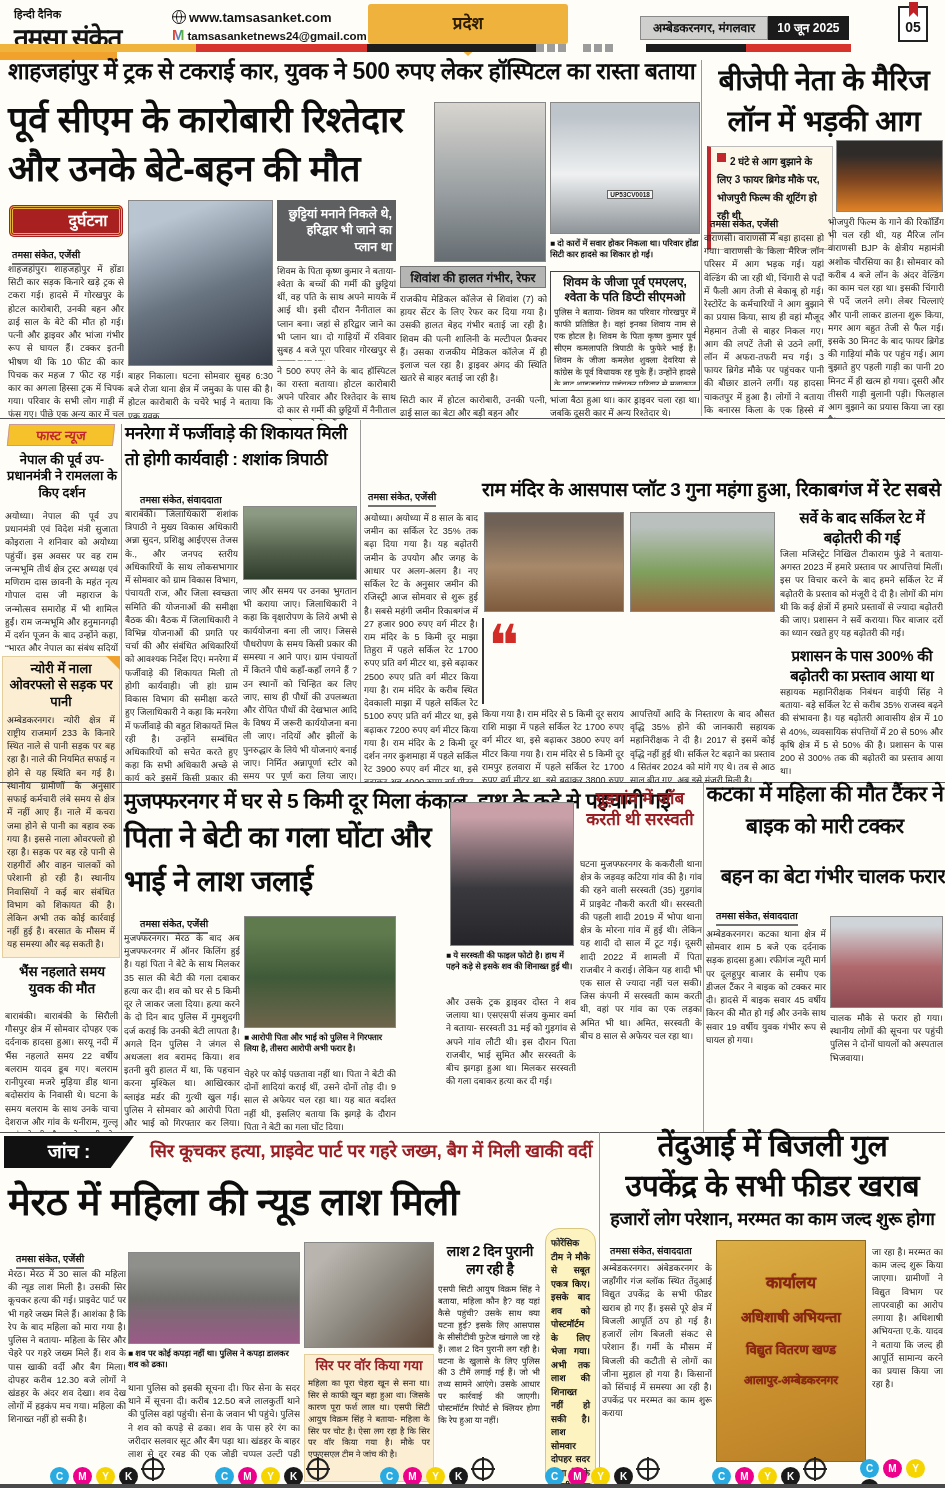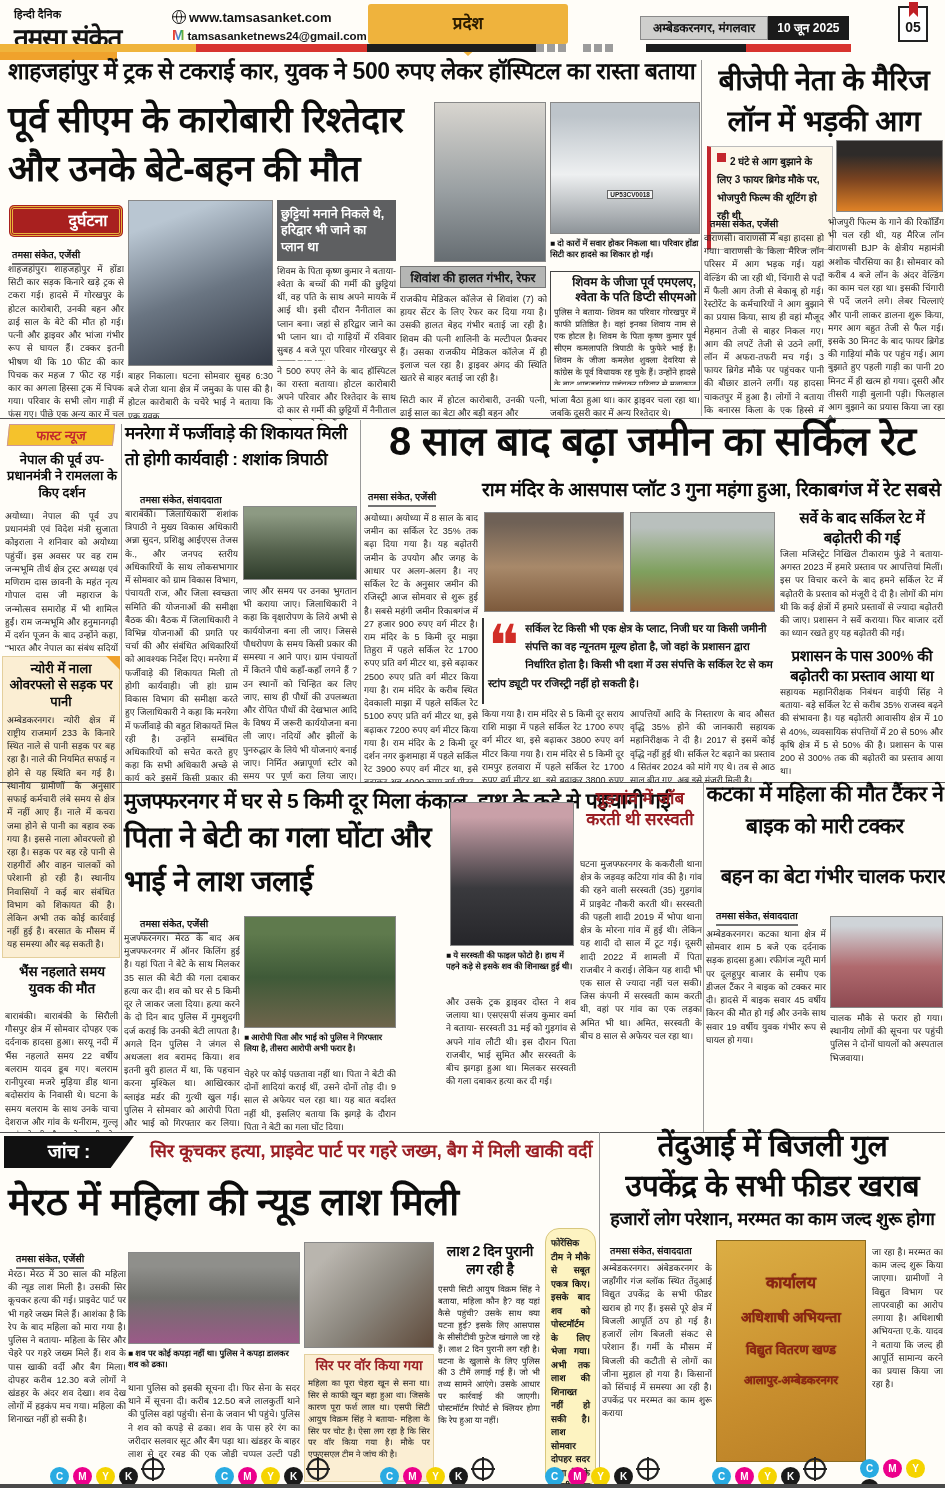--- a/index.html
+++ b/index.html
@@ -7,21 +7,21 @@
         font-family:"Liberation Sans","DejaVu Sans",sans-serif;color:#141414;}
   .abs{position:absolute;box-sizing:border-box;}
   .b{font-size:9px;line-height:1.47;text-align:justify;overflow:hidden;color:#1c1c1c;}
   .b2{font-size:8.4px;line-height:1.42;text-align:justify;overflow:hidden;color:#1c1c1c;}
   .hl{font-weight:bold;color:#0d0d0d;letter-spacing:-0.3px;}
   .byline{font-size:9.5px;font-weight:bold;border-bottom:2px solid #737373;padding-bottom:2px;display:inline-block;white-space:nowrap;}
   .cap{font-size:8.3px;font-weight:bold;line-height:1.35;text-align:left;overflow:hidden;}
   .cap::before{content:"■ ";color:#111;}
   .ph{overflow:hidden;border:1px solid #888;}
   .graybar{background:#b5b6b4;font-weight:bold;text-align:center;font-size:12px;line-height:22px;border:1px solid #777;}
-  .graybox{background:#5e5f61;color:#fff;font-weight:bold;text-align:left;font-size:12.5px;line-height:1.3;padding:6px 4px;}
+  .graybox{background:#5e5f61;color:#fff;font-weight:bold;text-align:right;font-size:12.5px;line-height:1.3;padding:6px 4px;}
   .beige{background:#fbeed3;}
   .tag{background:#a8201f;border:3px double #e8b33b;color:#fff;font-weight:bold;text-align:center;font-size:16px;line-height:24px;border-radius:4px;box-shadow:0 0 0 1px #a8201f;}
   .fnlabel{background:#f5c22c;color:#c3272e;font-weight:bold;font-size:13px;text-align:center;line-height:22px;transform:skewX(-6deg);border:1px solid #c99;}
   .fntitle{font-weight:bold;font-size:12.5px;text-align:center;line-height:1.25;color:#0d0d0d;}
   .subred{font-weight:bold;color:#9a1f24;text-align:center;line-height:1.25;}
   .vr{background:#9a9a9a;width:1px;}
   .hr{background:#555;height:1px;}
   .qmark{color:#d12d26;font-size:58px;line-height:0.9;font-family:"DejaVu Serif",serif;}
   .quoteText{font-size:10.5px;font-weight:bold;line-height:1.45;text-align:justify;}
   .stripe-seg{height:8px;display:inline-block;vertical-align:top;}
@@ -93,21 +93,21 @@
     <div class="b" style="margin-top:4px;height:96px;">शिवम के पिता कृष्ण कुमार ने बताया- श्वेता के बच्चों की गर्मी की छुट्टियां थीं, वह पति के साथ अपने मायके में आई थी। इसी दौरान नैनीताल का प्लान बना। जहां से हरिद्वार जाने का भी प्लान था। दो गाड़ियों में रविवार सुबह 4 बजे पूरा परिवार गोरखपुर से रवाना हुआ था।</div>
     <div class="b" style="margin-top:4px;height:56px;">ने 500 रुपए लेने के बाद हॉस्पिटल का रास्ता बताया। होटल कारोबारी अपने परिवार और रिश्तेदार के साथ दो कार से गर्मी की छुट्टियों में नैनीताल घूमने जा रहे थे। होंडा</div>
   </div>
 
   <div class="abs graybar" style="left:400px;top:266px;width:146px;height:22px;">शिवांश की हालत गंभीर, रेफर</div>
   <div class="abs b" style="left:400px;top:293px;width:147px;height:98px;">राजकीय मेडिकल कॉलेज से शिवांश (7) को हायर सेंटर के लिए रेफर कर दिया गया है। उसकी हालत बेहद गंभीर बताई जा रही है। शिवम की पत्नी शालिनी के मल्टीपल फ्रैक्चर हैं। उसका राजकीय मेडिकल कॉलेज में ही इलाज चल रहा है। ड्राइवर अंगद की स्थिति खतरे से बाहर बताई जा रही है।</div>
   <div class="abs b" style="left:400px;top:394px;width:147px;height:26px;">सिटी कार में होटल कारोबारी, उनकी पत्नी, ढाई साल का बेटा और बड़ी बहन और</div>
 
   <div class="abs cap" style="left:550px;top:238px;width:150px;height:30px;">दो कारों में सवार होकर निकला था। परिवार होंडा सिटी कार हादसे का शिकार हो गई।</div>
   <div class="abs" style="left:550px;top:271px;width:150px;height:120px;border:1px solid #444;padding:3px;">
-    <div style="font-size:12px;font-weight:bold;text-align:right;line-height:1.25;">शिवम के जीजा पूर्व एमएलए, श्वेता के पति डिप्टी सीएमओ</div>
+    <div style="font-size:12px;font-weight:bold;text-align:center;line-height:1.25;">शिवम के जीजा पूर्व एमएलए, श्वेता के पति डिप्टी सीएमओ</div>
     <div class="b2" style="margin-top:2px;height:78px;">पुलिस ने बताया- शिवम का परिवार गोरखपुर में काफी प्रतिष्ठित है। वहां इनका शिवाय नाम से एक होटल है। शिवम के पिता कृष्ण कुमार पूर्व सीएम कमलापति त्रिपाठी के फुफेरे भाई हैं। शिवम के जीजा कमलेश शुक्ला देवरिया से कांग्रेस के पूर्व विधायक रह चुके हैं। उन्होंने हादसे के बाद शाहजहांपुर पहुंचकर परिवार से मुलाकात की। वहीं बहन श्वेता के पति डॉ. नीरज द्विवेदी गोरखपुर में डिप्टी सीएमओ हैं।</div>
   </div>
   <div class="abs b" style="left:550px;top:394px;width:150px;height:26px;">भांजा बैठा हुआ था। कार ड्राइवर चला रहा था। जबकि दूसरी कार में अन्य रिश्तेदार थे।</div>
 
   <div class="abs vr" style="left:701px;top:60px;height:356px;"></div>
   <div class="abs hl" style="left:704px;top:60px;width:240px;font-size:29px;line-height:1.4;text-align:center;">बीजेपी नेता के मैरिज लॉन में भड़की आग</div>
   <div class="abs" style="left:707px;top:146px;width:126px;height:104px;background:#fdf7ea;border:1px solid #bbb;border-left:4px solid #c3272e;padding:4px 4px 4px 6px;">
     <span style="float:left;width:9px;height:9px;background:#c3272e;margin:2px 4px 0 0;"></span>
     <span style="font-size:10px;font-weight:bold;line-height:1.4;">2 घंटे से आग बुझाने के लिए 3 फायर ब्रिगेड मौके पर, भोजपुरी फिल्म की शूटिंग हो रही थी</span>
   </div>
@@ -130,29 +130,27 @@
   <div class="abs b" style="left:5px;top:1010px;width:113px;height:122px;">बाराबंकी। बाराबंकी के सिरौली गौसपुर क्षेत्र में सोमवार दोपहर एक दर्दनाक हादसा हुआ। सरयू नदी में भैंस नहलाते समय 22 वर्षीय बलराम यादव डूब गए। बलराम रानीपुरवा मजरे मुड़िया डीह थाना बदोसरांय के निवासी थे। घटना के समय बलराम के साथ उनके चाचा देशराज और गांव के धनीराम, गुल्लू व कुंवारे भी मौजूद थे। सभी लोग भैंस नहला रहे थे। इसी दौरान बलराम नदी के गहरे पानी में चले गए।</div>
   <div class="abs vr" style="left:121px;top:424px;height:706px;"></div>
 
   <div class="abs hl" style="left:125px;top:421px;width:233px;font-size:17px;line-height:1.5;">मनरेगा में फर्जीवाड़े की शिकायत मिली तो होगी कार्यवाही : शशांक त्रिपाठी</div>
   <div class="abs" style="left:140px;top:489px;"><span class="byline">तमसा संकेत, संवाददाता</span></div>
   <div class="abs ph" style="left:243px;top:506px;width:114px;height:74px;background:linear-gradient(180deg,#8d9a83 10%,#55624d 60%,#2f3d2c);"></div>
   <div class="abs b" style="left:125px;top:508px;width:113px;height:274px;">बाराबंकी। जिलाधिकारी शशांक त्रिपाठी ने मुख्य विकास अधिकारी अन्ना सुदन, प्रशिक्षु आईएएस तेजस के., और जनपद स्तरीय अधिकारियों के साथ लोकसभागार में सोमवार को ग्राम विकास विभाग, पंचायती राज, और जिला स्वच्छता समिति की योजनाओं की समीक्षा बैठक की। बैठक में जिलाधिकारी ने विभिन्न योजनाओं की प्रगति पर चर्चा की और संबंधित अधिकारियों को आवश्यक निर्देश दिए। मनरेगा में फर्जीवाड़े की शिकायत मिली तो होगी कार्यवाही। जी हां! ग्राम विकास विभाग की समीक्षा करते हुए जिलाधिकारी ने कहा कि मनरेगा में फर्जीवाड़े की बहुत शिकायतें मिल रही है। उन्होंने सम्बंधित अधिकारियों को सचेत करते हुए कहा कि सभी अधिकारी अच्छे से कार्य करे इसमें किसी प्रकार की शिकायत मिलती है तो सम्बंधित पर कड़ी कार्यवाही की जाएगी। जितने लोग कार्य कर उनकी ही हजारी भरी</div>
   <div class="abs b" style="left:243px;top:585px;width:114px;height:196px;">जाए और समय पर उनका भुगतान भी कराया जाए। जिलाधिकारी ने कहा कि वृक्षारोपण के लिये अभी से कार्ययोजना बना ली जाए। जिससे पौधरोपण के समय किसी प्रकार की समस्या न आने पाए। ग्राम पंचायतों में कितने पौधे कहाँ-कहाँ लगने हैं ? उन स्थानों को चिन्हित कर लिए जाए, साथ ही पौधों की उपलब्धता और रोपित पौधों की देखभाल आदि के विषय में जरूरी कार्ययोजना बना ली जाए। नदियों और झीलों के पुनरुद्धार के लिये भी योजनाएं बनाई जाए। निर्मित अन्नापूर्णा स्टोर को समय पर पूर्ण करा लिया जाए। इसके अलावा प्रधानमंत्री ग्राम सड़क योजना, राष्ट्रीय ग्रामीण आजीविका मिशन (एनआरएलएम), इंदिरा आवास योजना आदि के कार्यों को प्राथमिकता के पूर्ण किया जाए।</div>
   <div class="abs vr" style="left:360px;top:420px;height:362px;"></div>
 
-  <div class="abs hl" style="left:362px;top:416px;width:581px;font-size:40px;line-height:1.25;text-align:center;white-space:nowrap;">8 साल बाद बढ़ा जमीन का सर्किल रेट</div>
   <div class="abs" style="left:368px;top:486px;"><span class="byline">तमसा संकेत, एजेंसी</span></div>
   <div class="abs hl" style="left:482px;top:478px;width:460px;font-size:19px;line-height:1.3;white-space:nowrap;">राम मंदिर के आसपास प्लॉट 3 गुना महंगा हुआ, रिकाबगंज में रेट सबसे हाई</div>
   <div class="abs b" style="left:364px;top:512px;width:114px;height:270px;">अयोध्या। अयोध्या में 8 साल के बाद जमीन का सर्किल रेट 35% तक बढ़ा दिया गया है। यह बढ़ोतरी जमीन के उपयोग और जगह के आधार पर अलग-अलग है। नए सर्किल रेट के अनुसार जमीन की रजिस्ट्री आज सोमवार से शुरू हुई है। सबसे महंगी जमीन रिकाबगंज में 27 हजार 900 रुपए वर्ग मीटर है। राम मंदिर के 5 किमी दूर माझा तिहुरा में पहले सर्किल रेट 1700 रुपए प्रति वर्ग मीटर था, इसे बढ़ाकर 2500 रुपए प्रति वर्ग मीटर किया गया है। राम मंदिर के करीब स्थित देवकाली माझा में पहले सर्किल रेट 5100 रुपए प्रति वर्ग मीटर था, इसे बढ़ाकर 7200 रुपए वर्ग मीटर किया गया है। राम मंदिर के 2 किमी दूर दर्शन नगर कुशमाहा में पहले सर्किल रेट 3900 रुपए वर्ग मीटर था, इसे बढ़ाकर अब 4900 रुपए वर्ग मीटर</div>
   <div class="abs ph" style="left:484px;top:512px;width:140px;height:100px;background:linear-gradient(180deg,#6f6156 10%,#a8896a 55%,#7d5a3c);"></div>
   <div class="abs ph" style="left:630px;top:512px;width:145px;height:100px;background:linear-gradient(180deg,#b9c0bd 15%,#7fa05e 60%,#96683f);"></div>
   <div class="abs" style="left:482px;top:618px;width:293px;height:86px;border-left:2px solid #333;padding-left:4px;">
     <span class="qmark" style="float:left;margin:2px 6px 0 0;">❝</span>
-    <span class="quoteText">सर्किल रेट किसी भी एक क्षेत्र के प्लाट, निजी घर या किसी जमीनी संपत्ति का वह न्यूनतम मूल्य होता है, जो वहां के प्रशासन द्वारा निर्धारित होता है। किसी भी दशा में उस संपत्ति के सर्किल रेट से कम स्टांप ड्यूटी पर रजिस्ट्री नहीं हो सकती है।</span>
   </div>
   <div class="abs b" style="left:482px;top:708px;width:142px;height:74px;">किया गया है। राम मंदिर से 5 किमी दूर सराय राशि माझा में पहले सर्किल रेट 1700 रुपए वर्ग मीटर था, इसे बढ़ाकर 3800 रुपए वर्ग मीटर किया गया है। राम मंदिर से 5 किमी दूर रामपुर हलवारा में पहले सर्किल रेट 1700 रुपए वर्ग मीटर था, इसे बढ़ाकर 3800 रुपए वर्ग मीटर किया गया है।</div>
   <div class="abs b" style="left:630px;top:708px;width:145px;height:74px;">आपत्तियों आदि के निस्तारण के बाद औसत वृद्धि 35% होने की जानकारी सहायक महानिरीक्षक ने दी है। 2017 से इसमें कोई वृद्धि नहीं हुई थी। सर्किल रेट बढ़ाने का प्रस्ताव 4 सितंबर 2024 को मांगे गए थे। तब से आठ साल बीत गए, अब इसे मंजूरी मिली है।</div>
   <div class="abs hl" style="left:782px;top:508px;width:160px;font-size:15px;line-height:1.3;text-align:center;">सर्वे के बाद सर्किल रेट में बढ़ोतरी की गई</div>
   <div class="abs b" style="left:780px;top:548px;width:163px;height:94px;">जिला मजिस्ट्रेट निखिल टीकाराम फुंडे ने बताया- अगस्त 2023 में हमारे प्रस्ताव पर आपत्तियां मिलीं। इस पर विचार करने के बाद हमने सर्किल रेट में बढ़ोतरी के प्रस्ताव को मंजूरी दे दी है। लोगों की मांग थी कि कई क्षेत्रों में हमारे प्रस्तावों से ज्यादा बढ़ोतरी की जाए। प्रशासन ने सर्वे कराया। फिर बाजार दरों का ध्यान रखते हुए यह बढ़ोतरी की गई।</div>
   <div class="abs hl" style="left:782px;top:646px;width:160px;font-size:15px;line-height:1.3;text-align:center;">प्रशासन के पास 300% की बढ़ोतरी का प्रस्ताव आया था</div>
   <div class="abs b" style="left:780px;top:686px;width:163px;height:96px;">सहायक महानिरीक्षक निबंधन वाईपी सिंह ने बताया- बड़े सर्किल रेट से करीब 35% राजस्व बढ़ने की संभावना है। यह बढ़ोतरी आवासीय क्षेत्र में 10 से 40%, व्यवसायिक संपत्तियों में 20 से 50% और कृषि क्षेत्र में 5 से 50% की है। प्रशासन के पास 200 से 300% तक की बढ़ोतरी का प्रस्ताव आया था।</div>
 
   <div class="abs hr" style="left:0;top:782px;width:945px;"></div>
 

